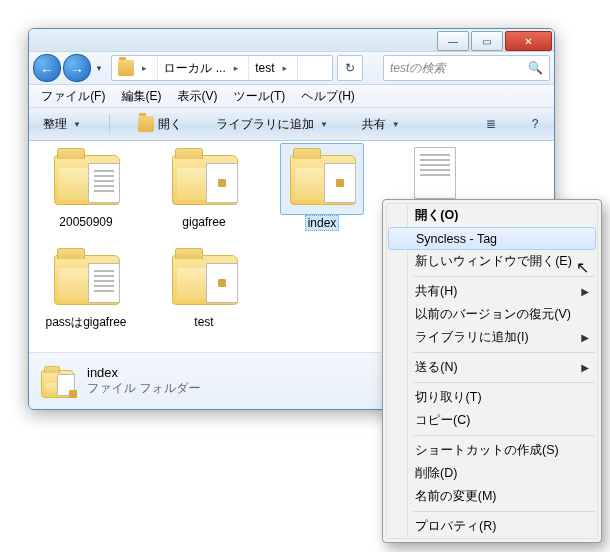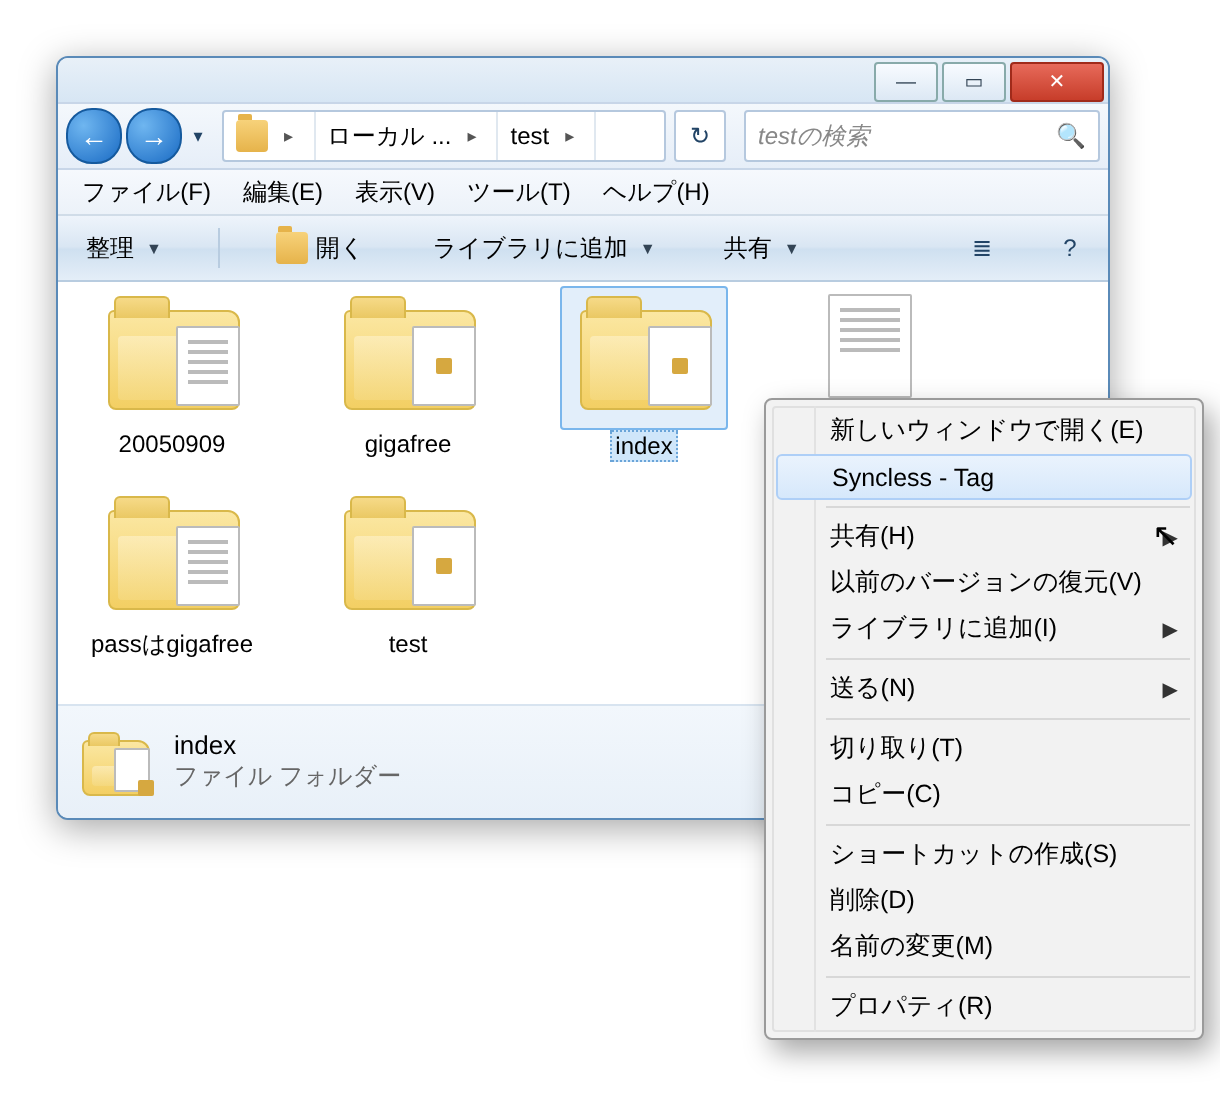--- a/index.html
+++ b/index.html
@@ -67,21 +67,21 @@
   .navdrop{width:12px;height:22px;display:flex;align-items:center;justify-content:center;color:#246;font-size:9px;}
   .breadcrumb {
     flex:none;margin-left:4px;height:24px;border:1px solid #b5c8de;background:#fff;
     display:flex;align-items:center;border-radius:2px;width:220px;
   }
   .bc-seg{height:100%;display:flex;align-items:center;padding:0 6px;border-right:1px solid #e0e8f0;gap:4px;}
   .bc-icon{width:16px;height:16px;background:linear-gradient(#f7d27a,#e6b34a);border-radius:2px;position:relative;}
   .bc-icon:before{content:"";position:absolute;top:-3px;left:1px;width:7px;height:3px;background:#e6b34a;border-radius:1px 1px 0 0;}
   .bc-arrow{font-size:9px;color:#555;padding:0 4px;}
   .refresh{width:24px;height:24px;border:1px solid #b5c8de;background:#fff;margin-left:2px;display:flex;align-items:center;justify-content:center;color:#246;font-size:12px;border-radius:2px;}
-  .searchbox{flex:1;margin-left:7px;height:24px;border:1px solid #b5c8de;background:#fff;border-radius:2px;display:flex;align-items:center;padding:0 6px;color:#888;font-style:italic;}
+  .searchbox{flex:1;margin-left:18px;height:24px;border:1px solid #b5c8de;background:#fff;border-radius:2px;display:flex;align-items:center;padding:0 6px;color:#888;font-style:italic;}
   .searchbox .sicon{margin-left:auto;color:#4477bb;font-style:normal;}
   
   .menubar{height:22px;background:linear-gradient(#f6f9fd,#ecf2f9);border-bottom:1px solid #d0dce8;display:flex;align-items:center;padding:0 6px;gap:4px;}
   .menuitem{padding:2px 6px;}
   
   .toolbar{height:32px;background:linear-gradient(#eef4fb,#d9e6f3 48%,#cfe0f0 52%,#e4eef8);border-bottom:1px solid #b8cce0;display:flex;align-items:center;padding:0 6px;gap:18px;}
   .tbtn{height:24px;padding:0 8px;display:flex;align-items:center;gap:4px;border-radius:3px;}
   .tbtn .drop{font-size:8px;color:#345;margin-left:2px;}
   .tsep{width:1px;height:20px;background:#b8cce0;margin:0 2px;}
   .tbtn .ticon{width:16px;height:16px;}
@@ -257,25 +257,28 @@
       <span class="k">更新日時:</span>
       <span class="v">2009/11/03 2:00</span>
     </div>
   </div>
 </div>
 
 <div class="ctxmenu">
   <div class="ctx-strip"></div>
   <div class="inner" id="ctx">
       <div class="ctx-row">
-        <span>新しいウィンドウで開く(E)</span>
+        <span style="font-weight: bold;">開く(O)</span>
       </div>
       <div class="ctx-row hover">
         <span>Syncless - Tag</span>
       </div>
+      <div class="ctx-row">
+        <span>新しいウィンドウで開く(E)</span>
+      </div>
       <div class="ctx-sep"></div>
       <div class="ctx-row">
         <span>共有(H)</span>
         <span class="caret">▶</span>
       </div>
       <div class="ctx-row">
         <span>以前のバージョンの復元(V)</span>
       </div>
       <div class="ctx-row">
         <span>ライブラリに追加(I)</span>

